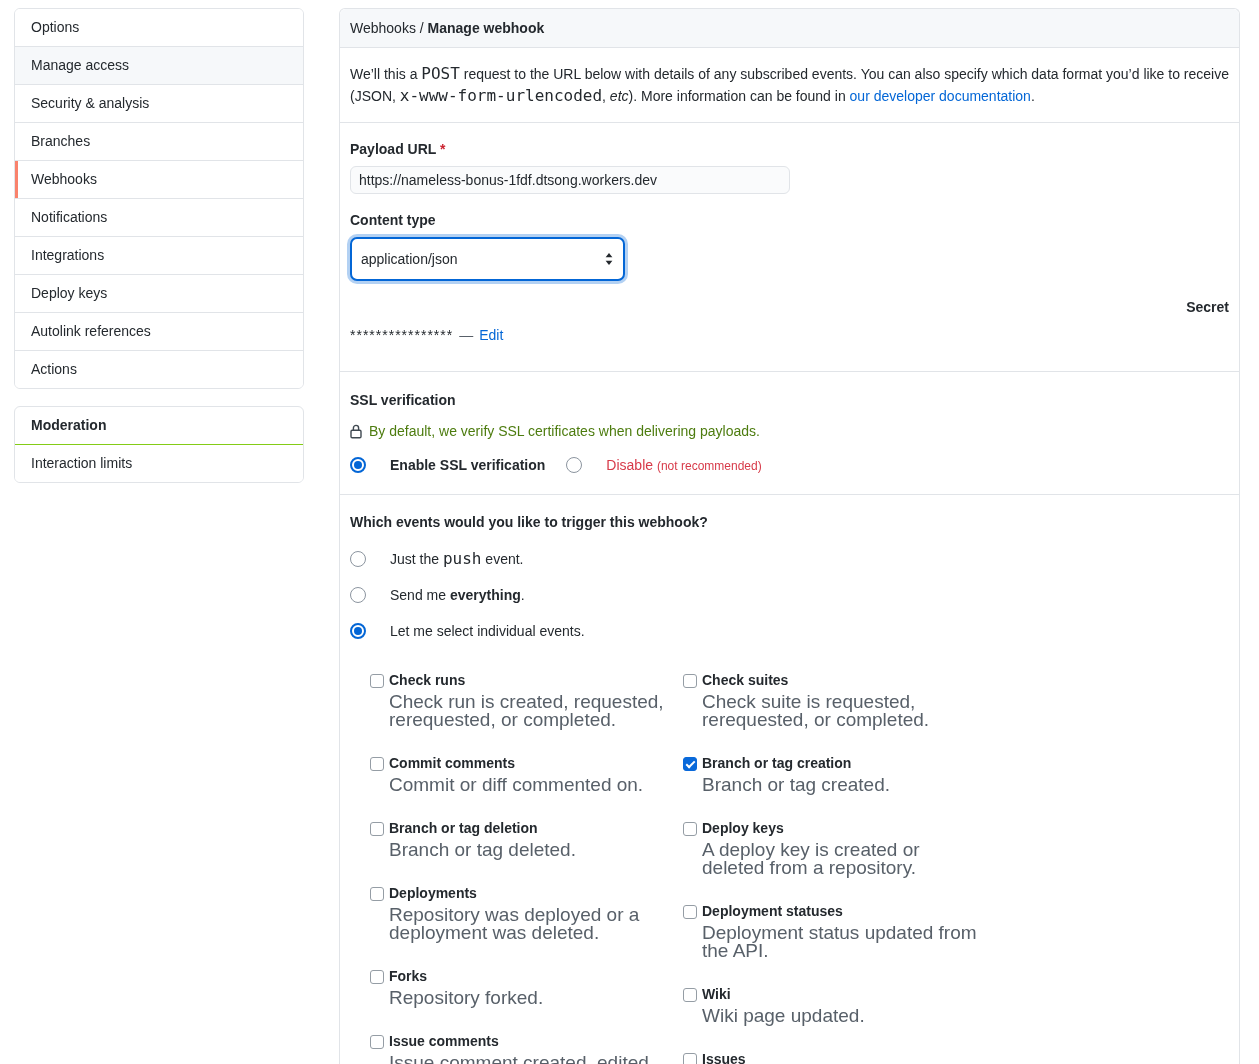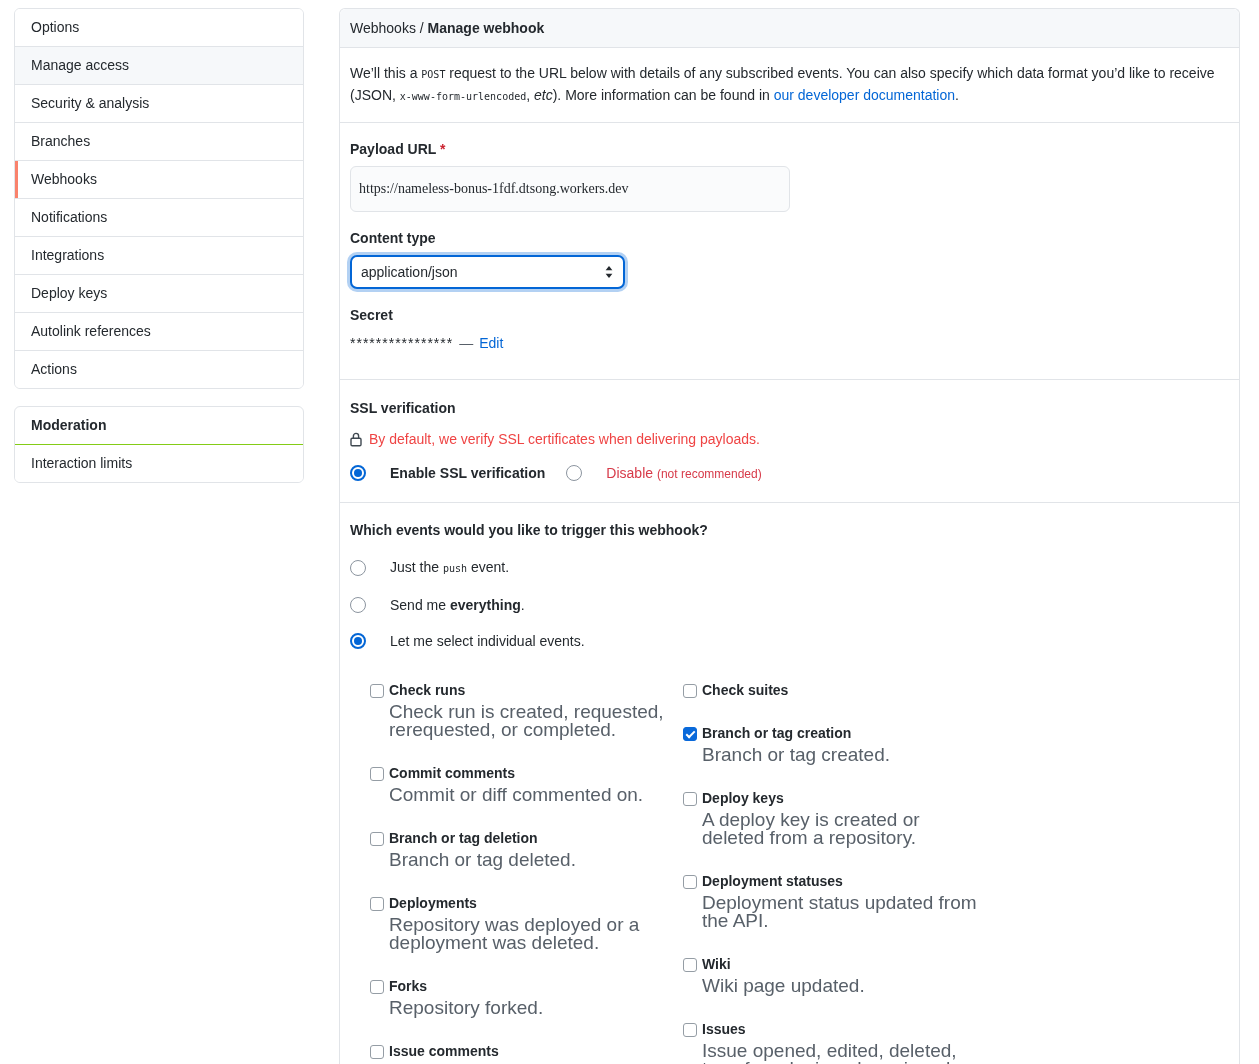--- a/index.html
+++ b/index.html
@@ -36,49 +36,49 @@
     background: #f6f8fa; border-bottom: 1px solid #e1e4e8;
     border-radius: 6px 6px 0 0; padding: 9px 10px; line-height: 20px;
   }
   .crumb-link { color: #24292e; text-decoration: none; cursor: pointer; }
   .box-section { padding: 15px 10px; border-bottom: 1px solid #e1e4e8; }
   .box-section.last { border-bottom: none; }
 
   .intro { line-height: 21px; }
   code, .mono {
     font-family: "DejaVu Sans Mono", "Liberation Mono", monospace;
-    font-size: 10px;
+    font-size: 16px;
   }
   a.link { color: #0366d6; text-decoration: none; cursor: pointer; }
 
   
   .form-section { padding: 17px 10px 24px; }
   .field { margin-bottom: 17px; }
-  .field:last-child { margin-bottom: 4px; }
+  .field:last-child { margin-bottom: 4px; text-align: right; }
   .field-label { display: block; font-weight: 700; margin-bottom: 8px; line-height: 18px; }
   .required { color: #cb2431; }
   .text-input {
-    width: 440px; height: 46px; padding: 0 8px;
-    font-family: Liberation Serif, serif; font-size: 14px; color: #24292e;
+    width: 440px; height: 28px; padding: 0 8px;
+    font-family: Liberation Sans, sans-serif; font-size: 14px; color: #24292e;
     background: #fafbfc; border: 1px solid #e1e4e8; border-radius: 6px; outline: none;
   }
   .select {
-    width: 275px; height: 34px; padding: 0 9px;
+    width: 275px; height: 44px; padding: 0 9px;
     display: flex; align-items: center; justify-content: space-between;
     background: #fff; border: 2px solid #0366d6; border-radius: 7px;
     box-shadow: 0 0 0 3px rgba(3,102,214,0.3); cursor: pointer;
   }
   .secret-row { margin-top: 11px; display: flex; align-items: center; gap: 6px; }
   .masked { letter-spacing: 1px; color: #24292e; }
   .dash { color: #586069; }
 
   
   .ssl-section { padding: 19px 10px 21px; }
   .section-heading { font-weight: 700; margin-bottom: 13px; line-height: 18px; }
-  .ssl-note { display: flex; align-items: center; gap: 7px; margin-bottom: 17px; color: #ef4444; line-height: 18px; }
+  .ssl-note { display: flex; align-items: center; gap: 7px; margin-bottom: 17px; color: #4d7c0f; line-height: 18px; }
   .ssl-radios { display: flex; align-items: center; gap: 21px; }
 
   
   .radio-row { display: flex; align-items: center; gap: 24px; cursor: pointer; }
   .radio {
     width: 16px; height: 16px; border-radius: 50%;
     border: 1px solid #8c959f; background: #fff; flex-shrink: 0; position: relative;
   }
   .radio.selected { border: 2px solid #0366d6; }
   .radio.selected::after {
@@ -276,20 +276,21 @@
   <div class="event-item">
     <span class="cb"></span>
     <div class="event-label">Issue comments</div>
     <div class="event-desc">Issue comment created, edited, or deleted.</div>
   </div>
 </div>
           <div class="events-col">
   <div class="event-item">
     <span class="cb"></span>
     <div class="event-label">Check suites</div>
+    <div class="event-desc">Check suite is requested, rerequested, or completed.</div>
   </div>
 
   <div class="event-item checked">
     <span class="cb"></span>
     <div class="event-label">Branch or tag creation</div>
     <div class="event-desc">Branch or tag created.</div>
   </div>
 
   <div class="event-item">
     <span class="cb"></span>

